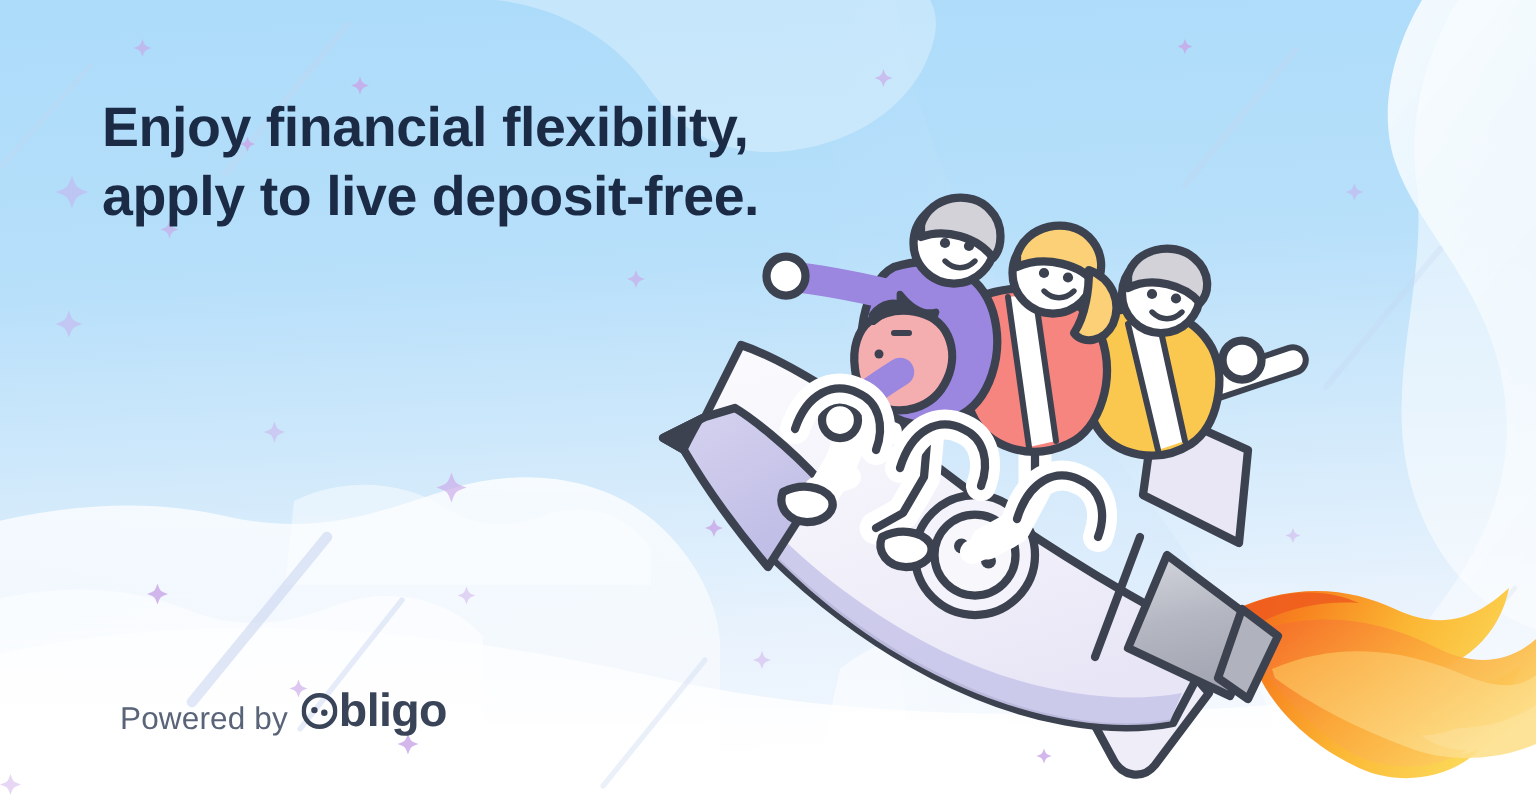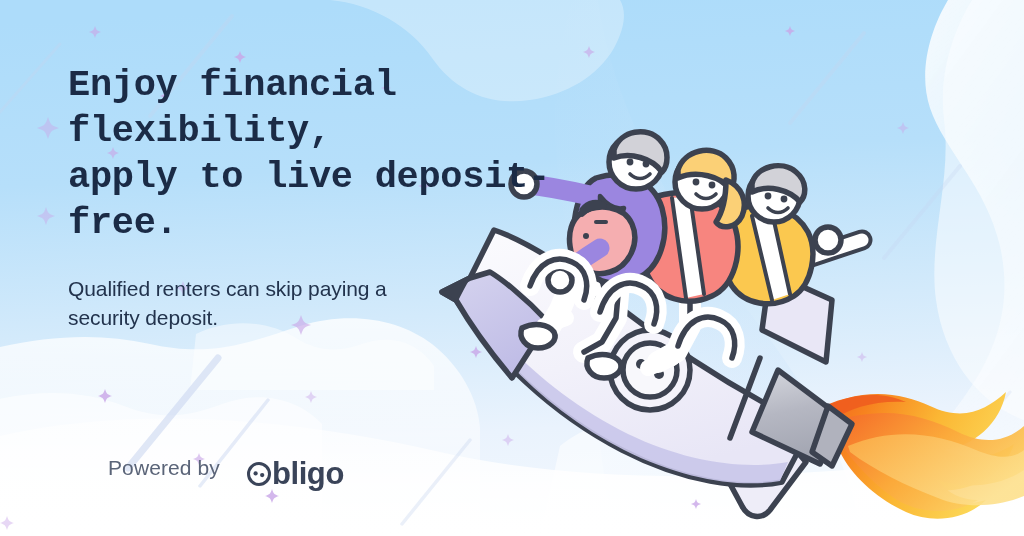--- a/index.html
+++ b/index.html
@@ -22,21 +22,21 @@
 
   
   .content {
     position: absolute;
     left: 68px;
     top: 62px;
     width: 520px;
     z-index: 40;
   }
   .headline {
-    font-family: Liberation Mono, monospace;
+    font-family: Liberation Sans, sans-serif;
     font-size: 37px;
     line-height: 46px;
     font-weight: bold;
     color: #1b2b46;
     letter-spacing: -0.3px;
     white-space: pre-line;
   }
   .subhead {
     margin-top: 28px;
     font-family: "Liberation Sans", sans-serif;
@@ -47,24 +47,23 @@
     letter-spacing: -0.1px;
     white-space: pre-line;
   }
 
   
   .powered {
     position: absolute;
     left: 80px;
     top: 456px;
     display: flex;
-    align-items: flex-start;
-    gap: 27px;
+    align-items: flex-end;
+    gap: 9px;
     z-index: 40;
-    margin-left: 28px;
   }
   .powered-text {
     font-family: "Liberation Sans", sans-serif;
     font-size: 21px;
     color: #5a6478;
     letter-spacing: 0.1px;
   }
   .logo-lockup {
     display: flex;
     align-items: center;
@@ -389,22 +388,20 @@
                  C526 348 518 338 522 328 Z" fill="#ffffff"></path>
         <path d="M588 358 C600 352 614 354 620 362 C624 370 616 378 604 378
                  C592 378 584 368 588 358 Z" fill="#ffffff"></path>
       </g>
     </g>
   </svg>
 
   <div class="content">
     <h1 class="headline">Enjoy financial flexibility,
 apply to live deposit-free.</h1>
-    <p class="subhead">Qualified renters can skip paying a
-security deposit.</p>
   </div>
 
   <div class="powered">
     <span class="powered-text">Powered by</span>
     <span class="logo-lockup">
       <svg width="24" height="24" viewBox="0 0 24 24" xmlns="http://www.w3.org/2000/svg" style="display:block;margin-right:0px;">
         <circle cx="12" cy="12" r="10.5" fill="none" stroke="#3a4459" stroke-width="3"></circle>
         <circle cx="8.6" cy="11.4" r="2.15" fill="#3a4459"></circle>
         <circle cx="15.2" cy="13.1" r="2.15" fill="#3a4459"></circle>
       </svg>

